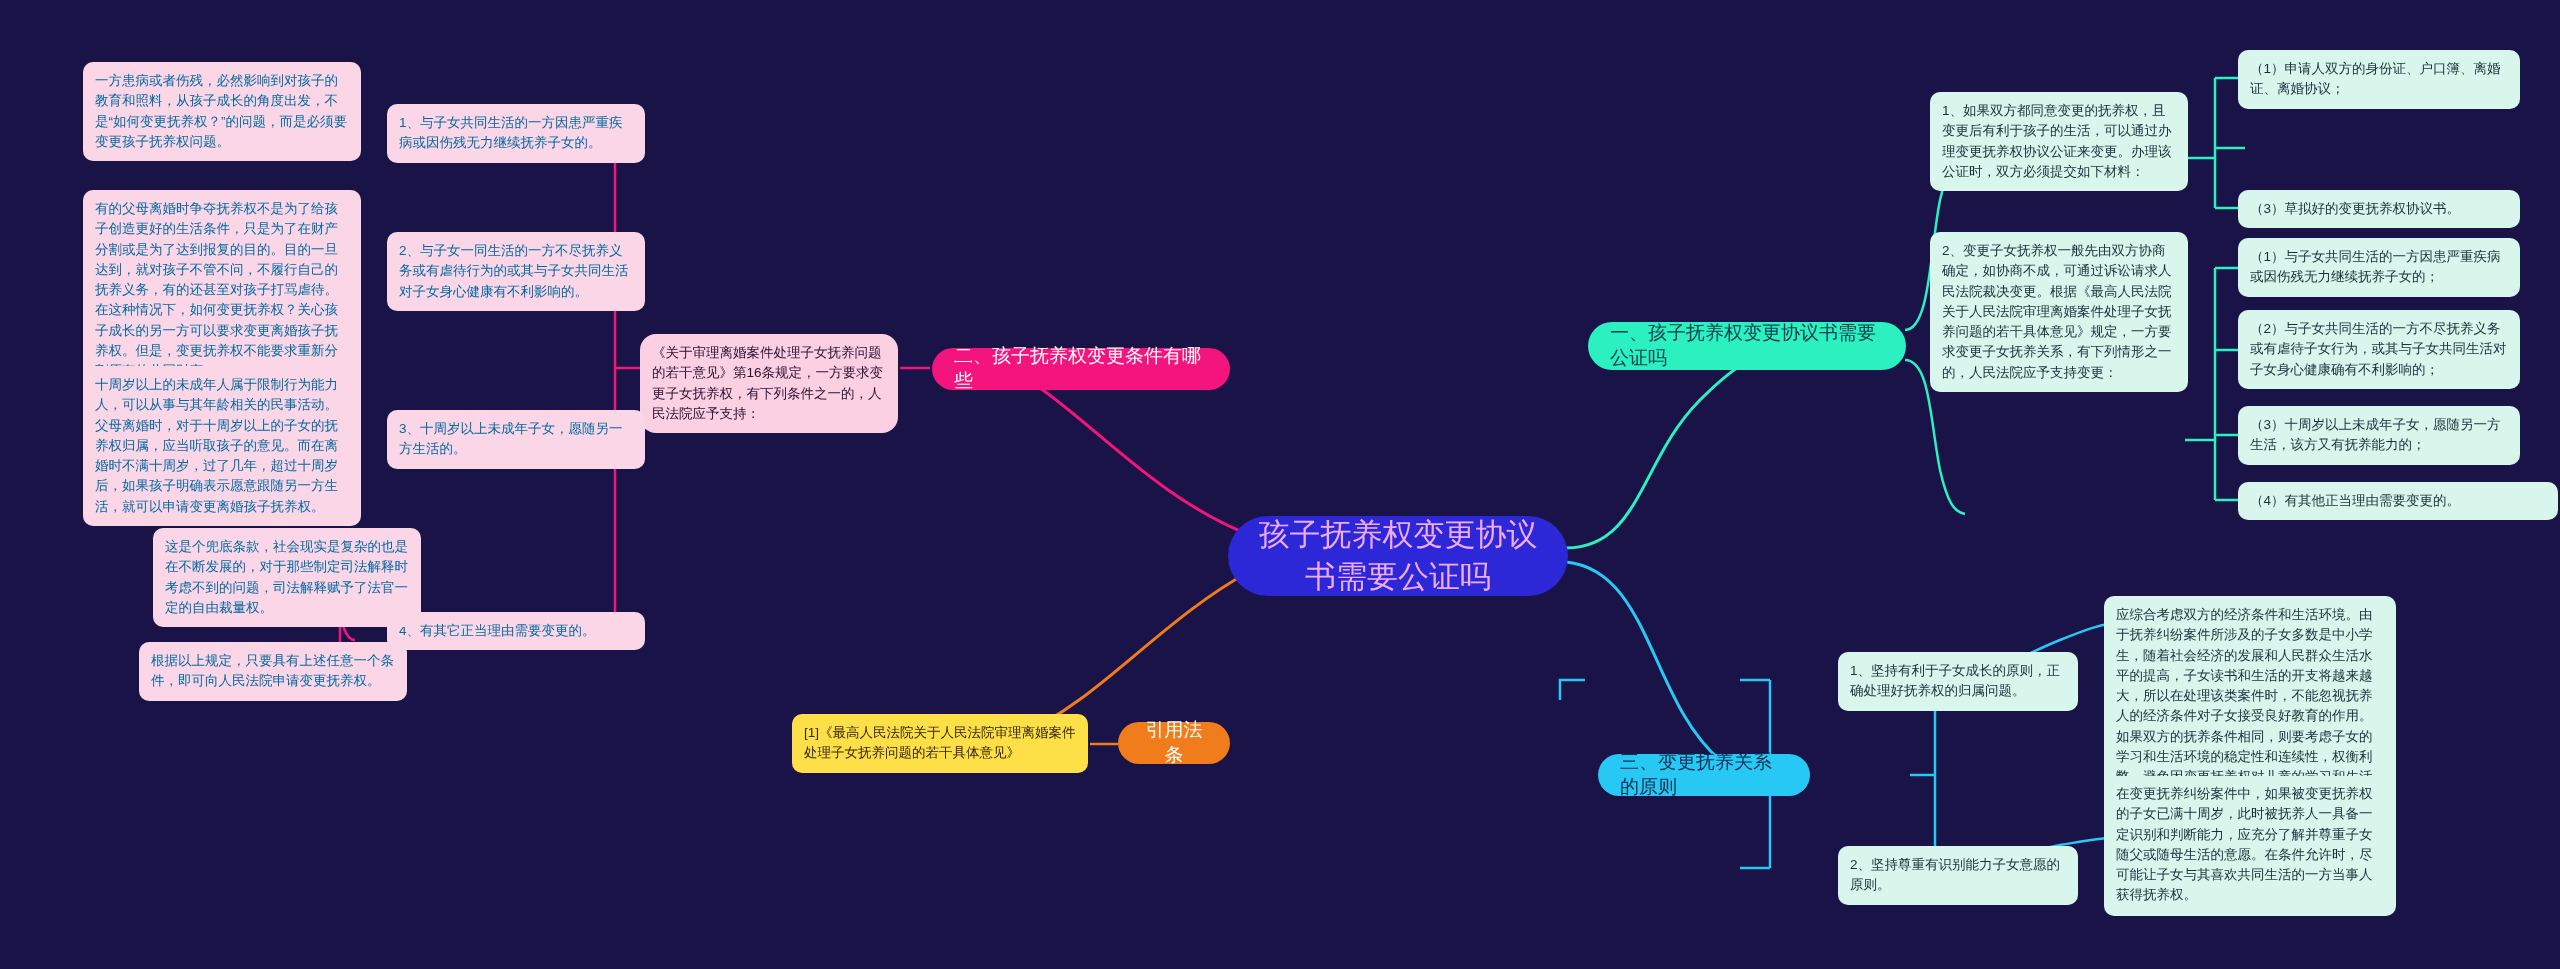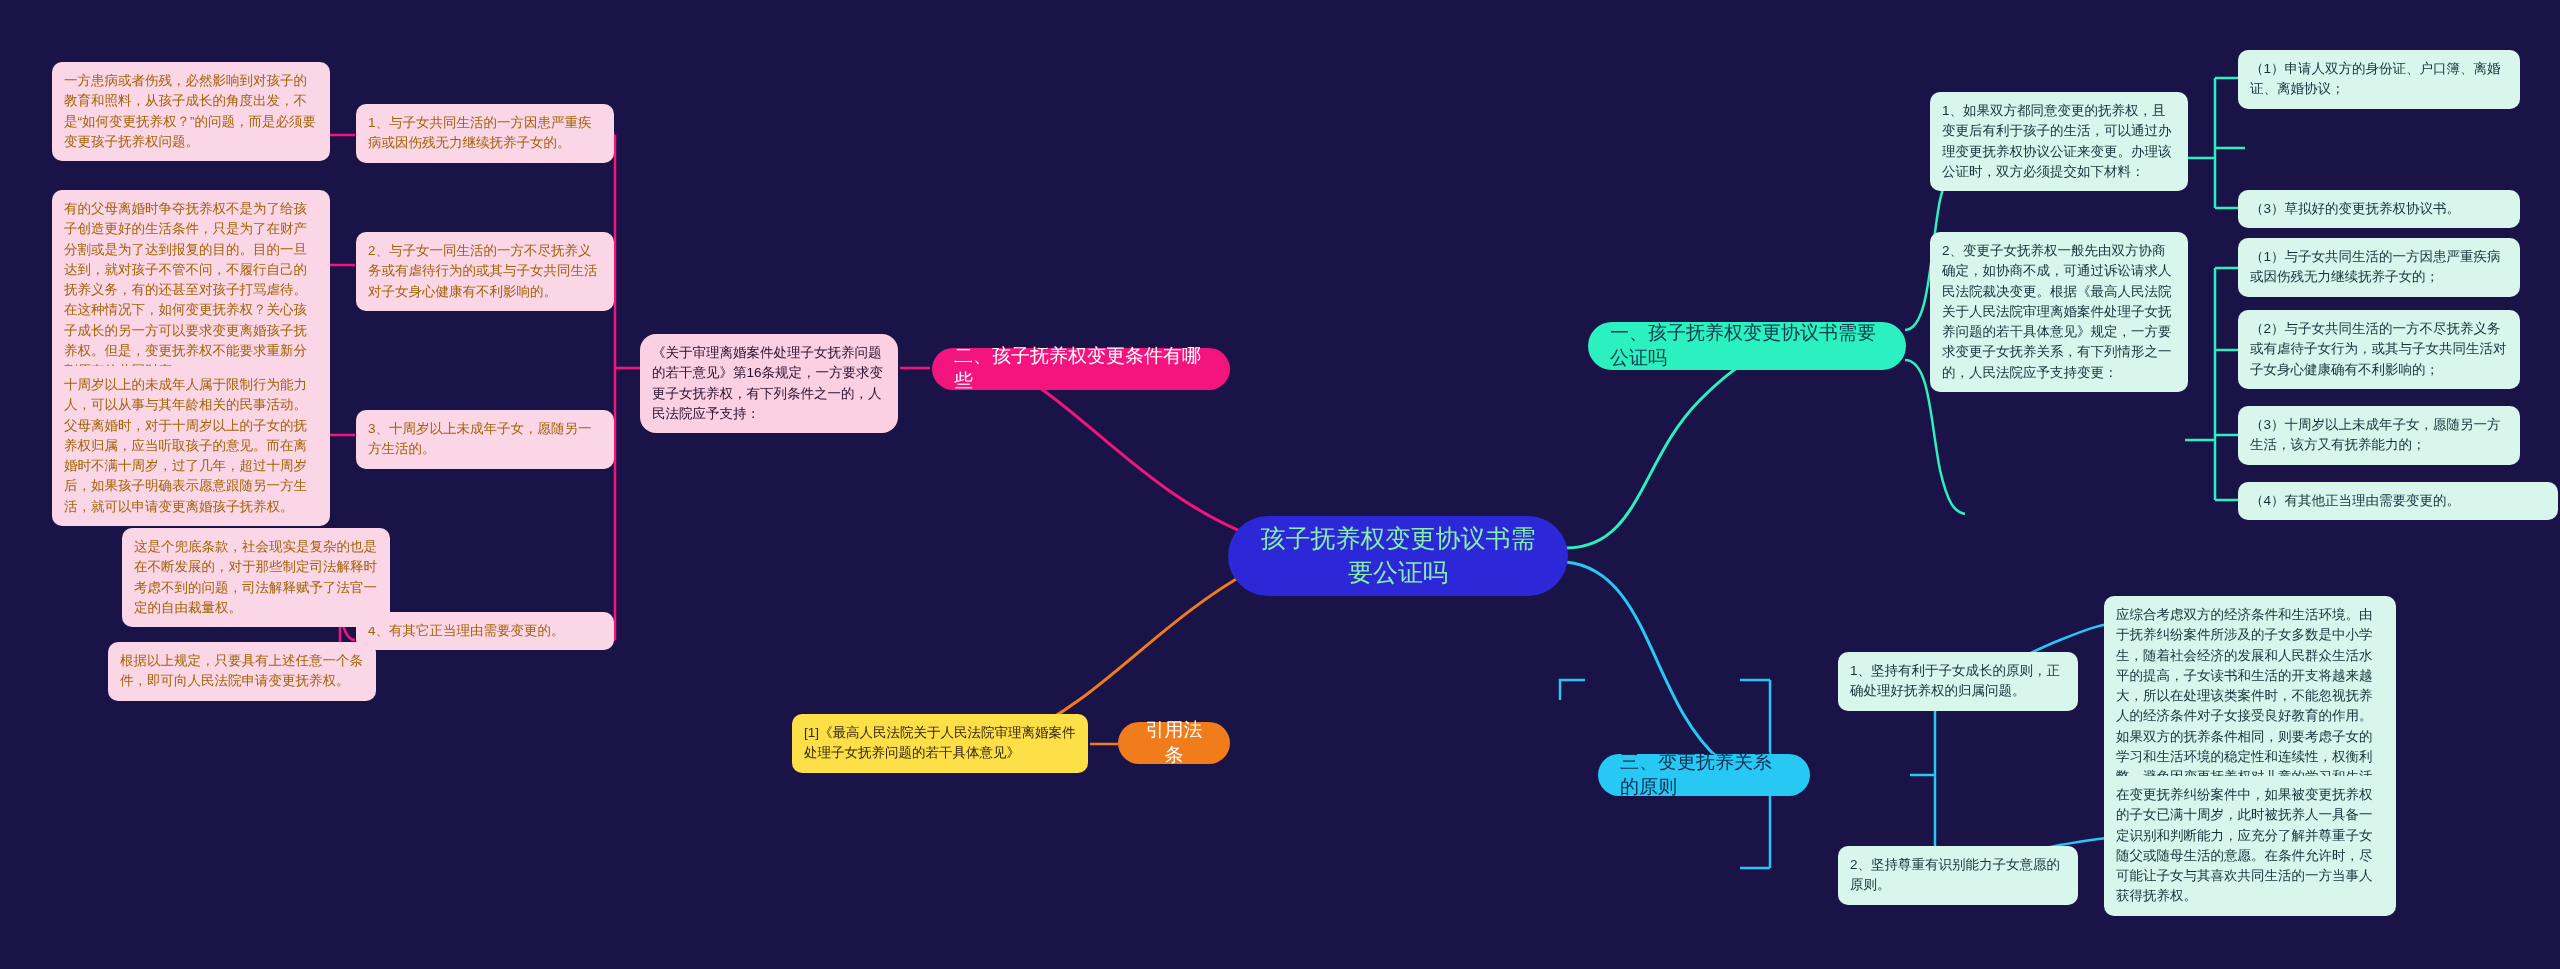--- a/index.html
+++ b/index.html
@@ -8,36 +8,36 @@
     font-family:"Liberation Sans","DejaVu Sans",sans-serif;
     width:2560px;height:969px;overflow:hidden;position:relative;
   }
   #canvas{position:relative;width:2560px;height:969px;background:#1a1347;}
   svg#links{position:absolute;left:0;top:0;width:2560px;height:969px;pointer-events:none;}
   .node{position:absolute;box-sizing:border-box;display:flex;align-items:center;}
   .node .txt{display:block;width:100%;}
 
   
   .root{
-    background:#2c28d8;color:#86efac;border-radius:44px;
-    font-size:25px;line-height:1.35;text-align:center;
+    background:#2c28d8;color:#f0abfc;border-radius:44px;
+    font-size:31px;line-height:1.35;text-align:center;
     justify-content:center;padding:2px 26px;font-weight:400;
   }
 
   
   .topic{border-radius:30px;padding:10px 22px;font-size:19px;line-height:1.3;color:#10234a;}
   .topic-teal{background:#2bf0c0;color:#0d3a4d;}
   .topic-pink{background:#f4147e;color:#ffffff;}
   .topic-cyan{background:#28c8f5;color:#0d2e52;}
   .topic-orange{background:#f07c1c;color:#ffffff;}
 
   
   .card{border-radius:10px;padding:9px 12px;font-size:13.5px;line-height:1.5;}
   .card-mint{background:#d9f6ec;color:#14323a;}
-  .card-pink{background:#fbd6e6;color:#a16207;}
+  .card-pink{background:#fbd6e6;color:#0369a1;margin-left:31px;}
   .card-pinkline{background:#fbd0e2;color:#2a1030;border-radius:16px;}
   .card-cream{background:#fde047;color:#35240f;}
 </style>
 </head>
 <body>
 
 <div id="canvas">
 
   <svg id="links" xmlns="http://www.w3.org/2000/svg">
 
@@ -177,21 +177,21 @@
   <div class="node card card-mint" style="left:1838px;top:652px;width:240px;">
     <span class="txt">1、坚持有利于子女成长的原则，正确处理好抚养权的归属问题。</span>
   </div>
   <div class="node card card-mint" style="left:2104px;top:596px;width:292px;">
     <span class="txt">应综合考虑双方的经济条件和生活环境。由于抚养纠纷案件所涉及的子女多数是中小学生，随着社会经济的发展和人民群众生活水平的提高，子女读书和生活的开支将越来越大，所以在处理该类案件时，不能忽视抚养人的经济条件对子女接受良好教育的作用。如果双方的抚养条件相同，则要考虑子女的学习和生活环境的稳定性和连续性，权衡利弊，避免因变更抚养权对儿童的学习和生活带来太大的影响和冲击。</span>
   </div>
 
   <div class="node card card-mint" style="left:1838px;top:846px;width:240px;">
     <span class="txt">2、坚持尊重有识别能力子女意愿的原则。</span>
   </div>
-  <div class="node card card-mint" style="left:2104px;top:776px;width:292px;">
+  <div class="node card card-mint" style="left:2104px;top:776px;width:292px;font-family:Liberation Mono, monospace;">
     <span class="txt">在变更抚养纠纷案件中，如果被变更抚养权的子女已满十周岁，此时被抚养人一具备一定识别和判断能力，应充分了解并尊重子女随父或随母生活的意愿。在条件允许时，尽可能让子女与其喜欢共同生活的一方当事人获得抚养权。</span>
   </div>
 
   <div class="node topic topic-orange" style="left:1118px;top:722px;width:112px;height:42px;justify-content:center;">
     <span class="txt" style="text-align:center;">引用法条</span>
   </div>
 
   <div class="node card card-cream" style="left:792px;top:714px;width:296px;">
     <span class="txt">[1]《最高人民法院关于人民法院审理离婚案件处理子女抚养问题的若干具体意见》</span>
   </div>

